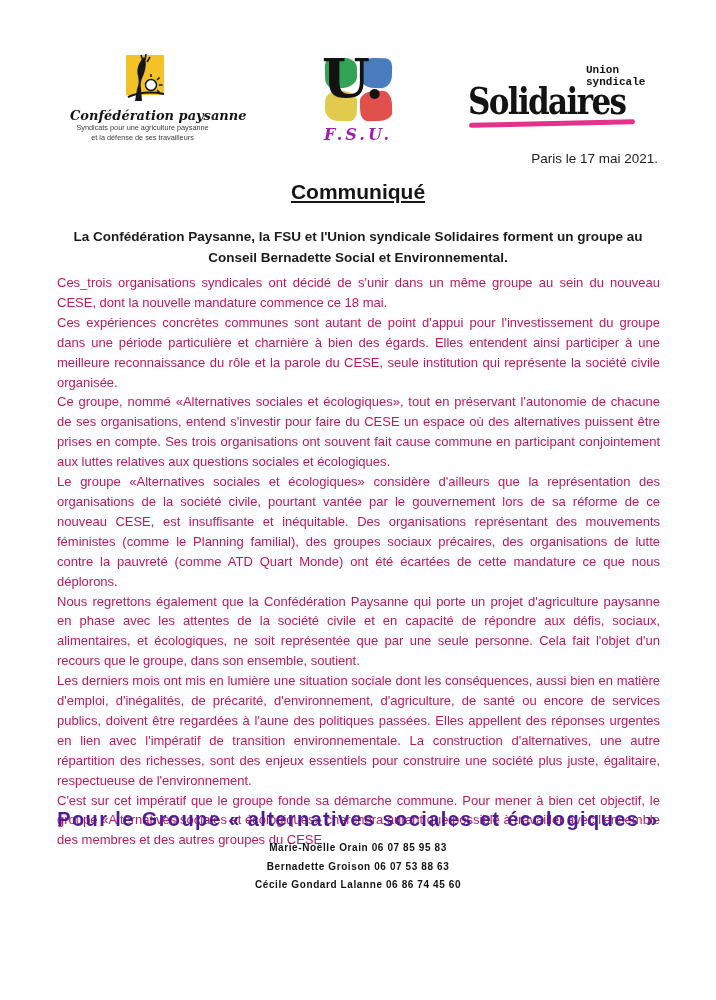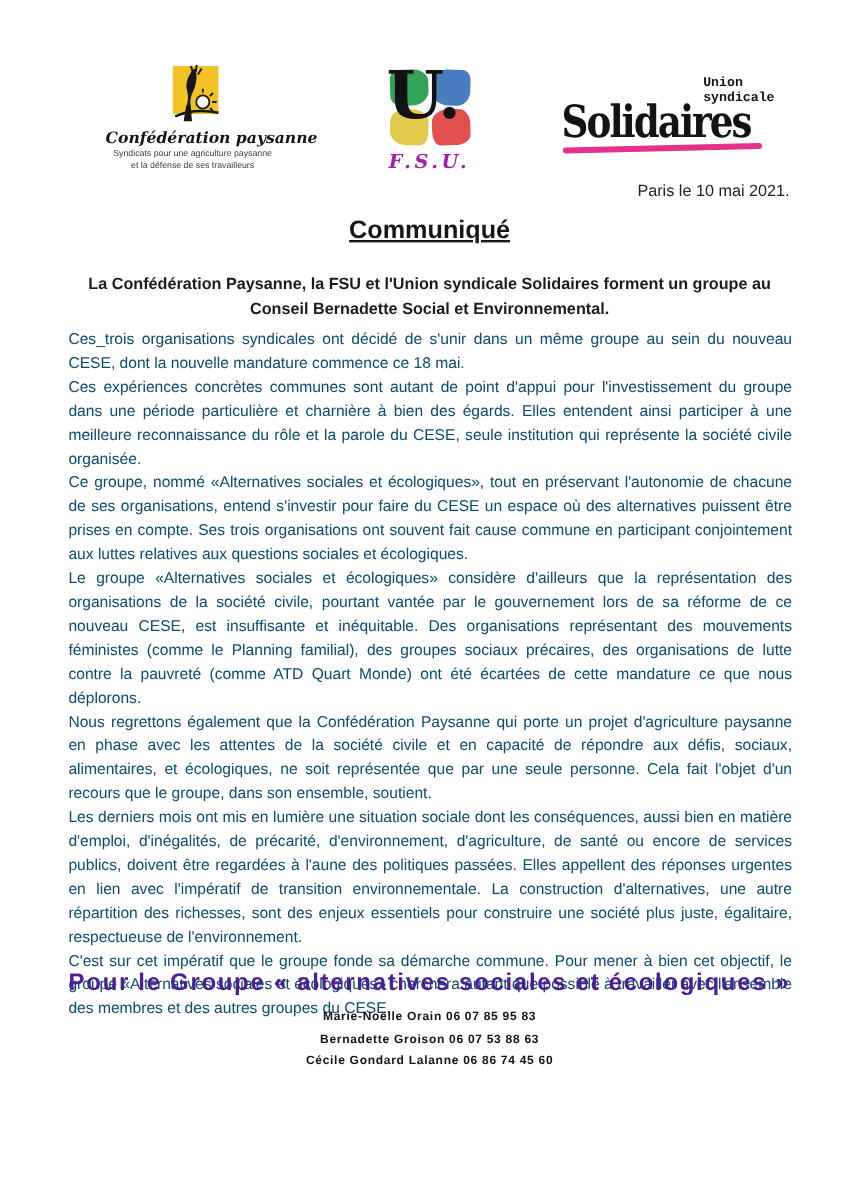--- a/index.html
+++ b/index.html
@@ -3,21 +3,21 @@
 <meta charset="utf-8">
 <style>
   html,body { margin:0; padding:0; background:#888; }
   .page {
     position:relative; width:716px; height:1000px; margin:0 auto;
     background:#ffffff; overflow:hidden;
     font-family:"Liberation Sans", sans-serif; color:#1c1c1c;
   }
 
   
-  .logo-cp { position:absolute; left:88px; top:54px; width:145px; text-align:center; }
+  .logo-cp { position:absolute; left:70px; top:54px; width:145px; text-align:center; }
   .cp-art { display:block; margin:0 auto; }
   .cp-name {
     font-family:"DejaVu Serif", serif; font-style:italic; font-weight:bold;
     font-size:13px; color:#141414; white-space:nowrap; margin-top:2px;
   }
   .cp-tag { font-size:7.3px; color:#3c3c3c; line-height:9.5px; white-space:nowrap; }
 
   .logo-fsu { position:absolute; left:300px; top:58px; width:116px; text-align:center; }
   .fsu-square {
     position:relative; width:66px; height:62px; margin:0 auto;
@@ -61,21 +61,21 @@
     font-size:21px; font-weight:bold; color:#161616; margin:0;text-decoration:underline;
   }
   .doc-subtitle {
     position:absolute; top:226px; left:38px; right:38px; text-align:center;
     font-size:13.5px; font-weight:bold; line-height:21px; color:#1b1b1b;
   }
 
   
   .body-text {
     position:absolute; top:273px; left:57px; width:603px;
-    font-size:13px; line-height:19.9px; text-align:justify; color:#0c4a6e;
+    font-size:13px; line-height:19.9px; text-align:justify; color:#be185d;
   }
   .body-text p { margin:0; }
 
   
   .sig { position:absolute; top:808px; left:0; width:100%; text-align:center; }
   .sig-heading {
     font-size:20px; font-weight:bold; letter-spacing:1.4px; color:#4c1d95;
   }
   .sig-contacts { margin-top:8px; }
   .sig-contact {
@@ -115,21 +115,21 @@
 
   <div class="logo-sol">
     <div class="sol-union">
       <span>Union</span><br>
       <span>syndicale</span>
     </div>
     <div class="sol-word">Solidaires</div>
     <div class="sol-underline"></div>
   </div>
 
-  <div class="date-line">Paris le 10 mai 2021.</div>
+  <div class="date-line">Paris le 17 mai 2021.</div>
 
   <h1 class="doc-title">Communiqué</h1>
   <div class="doc-subtitle">
     <div>La Confédération Paysanne, la FSU et l'Union syndicale Solidaires forment un groupe au</div>
     <div>Conseil Bernadette Social et Environnemental.</div>
   </div>
 
   <div class="body-text">
     <p>Ces_trois organisations syndicales ont décidé de s'unir dans un même groupe au sein du nouveau CESE, dont la nouvelle mandature commence ce 18 mai.</p>
     <p>Ces expériences concrètes communes sont autant de point d'appui pour l'investissement du groupe dans une période particulière et charnière à bien des égards. Elles entendent ainsi participer à une meilleure reconnaissance du rôle et la parole du CESE, seule institution qui représente la société civile organisée.</p>

